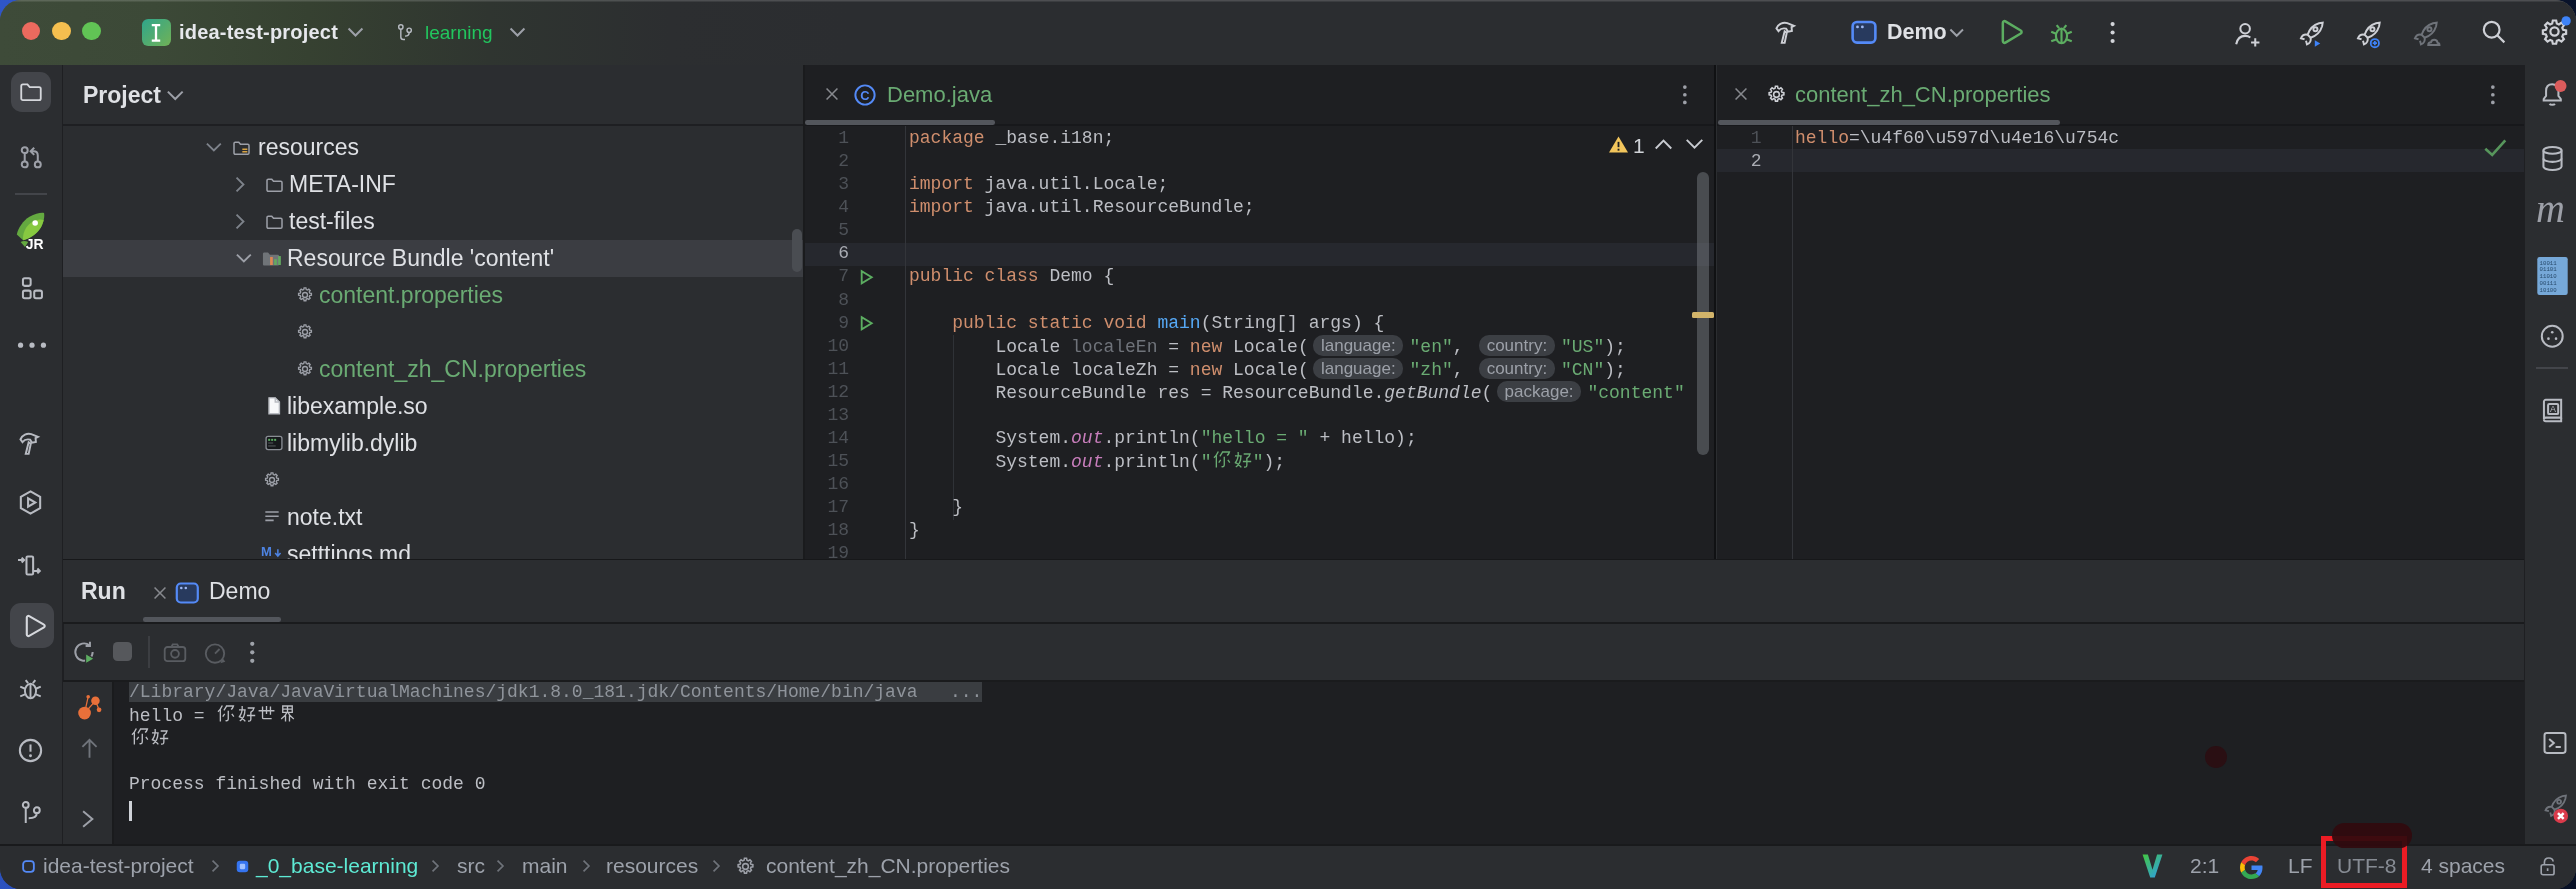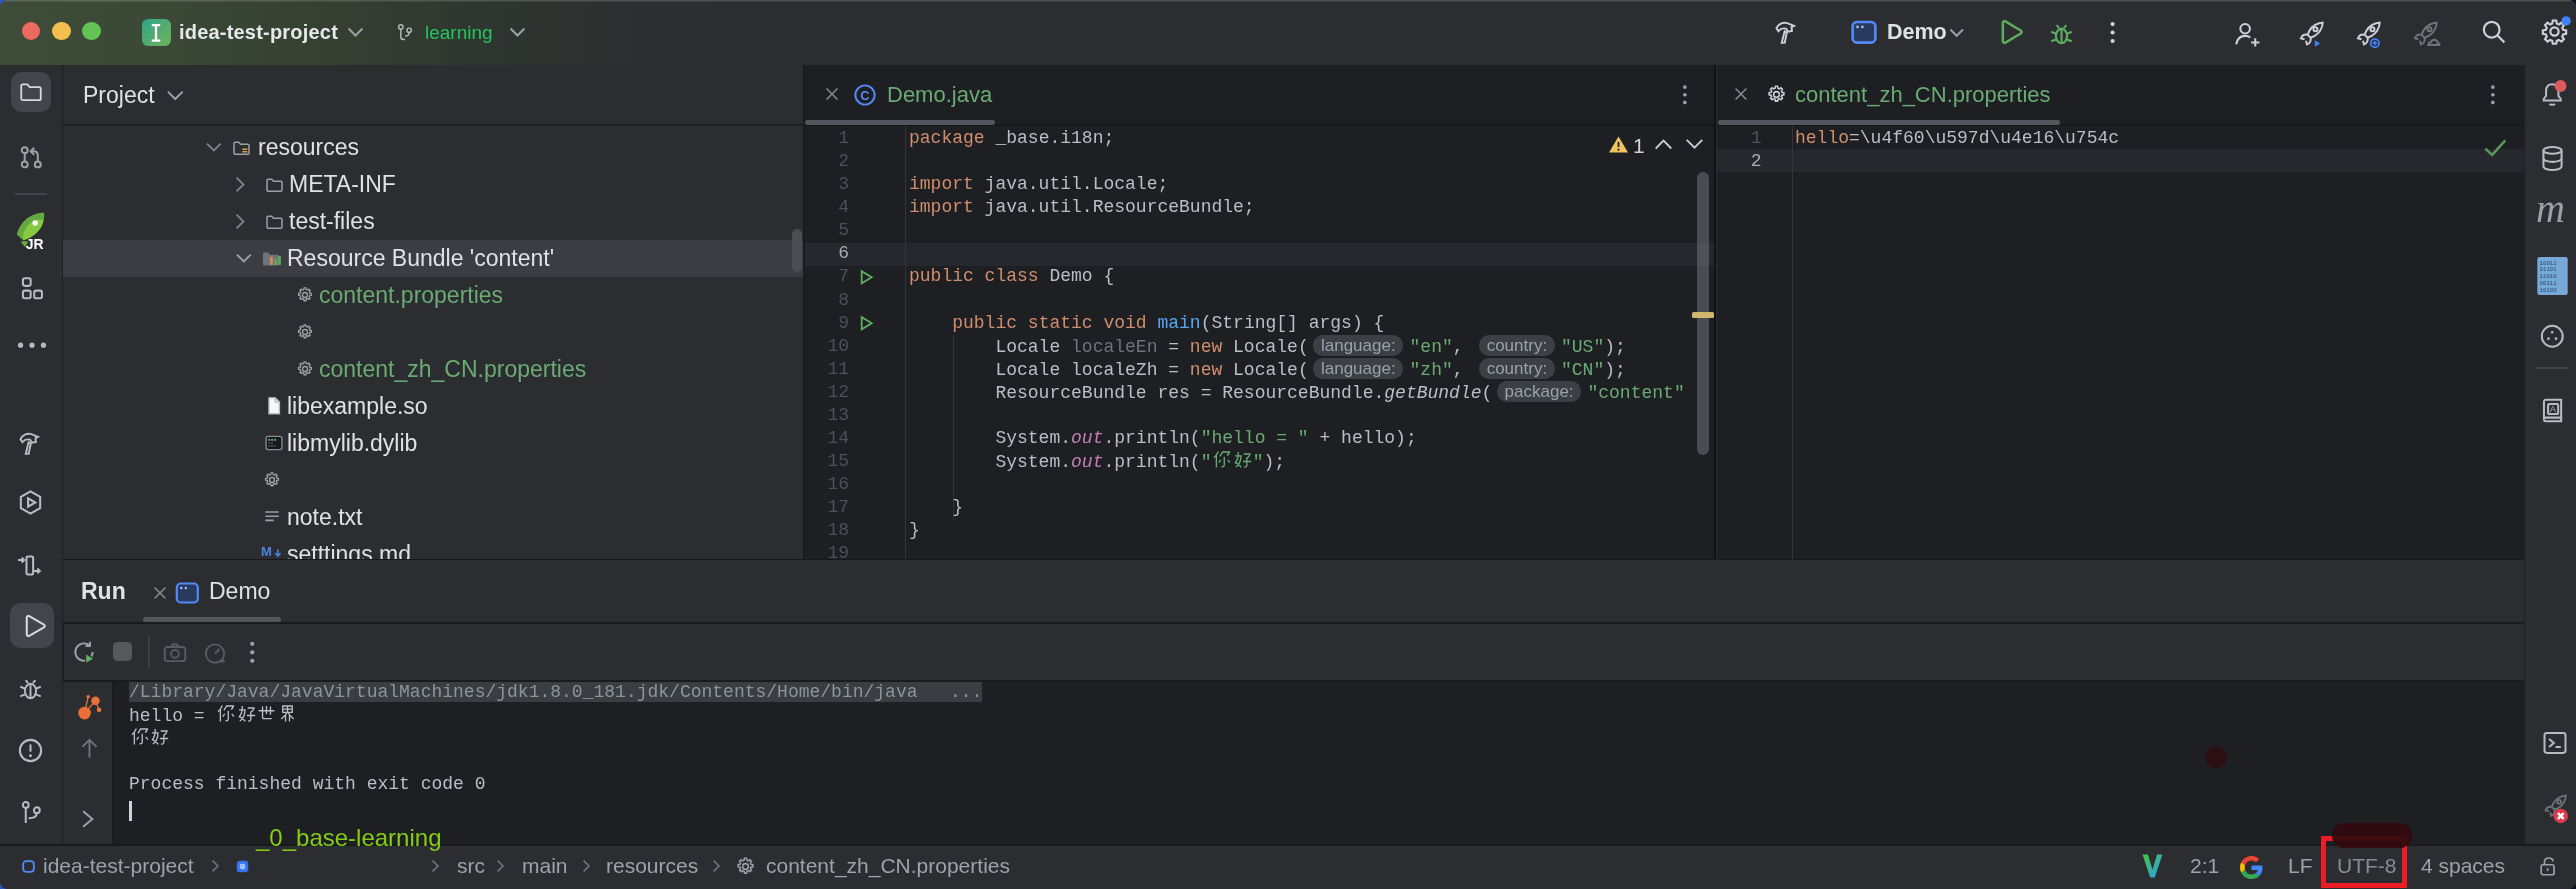--- a/index.html
+++ b/index.html
@@ -1,17 +1,17 @@
 <!DOCTYPE html>
 <html style="font-size:12.3px"><head><meta charset="utf-8"><style>
 *{margin:0;padding:0;box-sizing:border-box}
 html,body{width:2576px;height:889px;overflow:hidden}
 body{background:linear-gradient(100deg,#2F56C8 0%,#2448AC 18%,#162d71 45%,#0b1737 75%,#081126 100%);font-family:"Liberation Sans",sans-serif}
 .abs{position:absolute}
-.win{position:absolute;left:0;top:0;width:2576px;height:889px;border-radius:8px;background:#2B2D30;overflow:hidden;box-shadow:inset 0 1.5px 0 rgba(255,255,255,.17), inset 0 0 0 0.8px rgba(255,255,255,.06)}
+.win{position:absolute;left:0;top:0;width:2576px;height:889px;border-radius:21px;background:#2B2D30;overflow:hidden;box-shadow:inset 0 1.5px 0 rgba(255,255,255,.17), inset 0 0 0 0.8px rgba(255,255,255,.06)}
 .tbar{position:absolute;left:0;top:0;width:2576px;height:65px;background:linear-gradient(90deg,#3E4B39 0%,#3C4937 6%,#364131 12%,#2F3530 19%,#2C2E30 26%,#2B2D30 33%,#2B2D30 100%);box-shadow:inset 0 1.5px 0 rgba(255,255,255,.16)}
 .dot{position:absolute;border-radius:50%}
 .txt{position:absolute;white-space:pre}
 svg{display:block;position:absolute;overflow:visible}
 .panel{position:absolute;background:#2B2D30}
 .edbg{position:absolute;background:#1E1F22}
 .cl{position:absolute;left:909px;height:23px;font:18px/23px "Liberation Mono",monospace;color:#BCBEC4;white-space:pre}
 .gn{position:absolute;left:805px;width:44px;height:23px;font:18px/23px "Liberation Mono",monospace;color:#4D5157;text-align:right}
 .kw{color:#CF8E6D}.st{color:#6AAB73}.bl{color:#56A8F5}.pu{color:#C77DBB;font-style:italic}.gy{color:#6F737A}.it{font-style:italic}
 .chip{display:inline-block;height:21px;border-radius:10px;background:#3C3F44;color:#9CA0A8;font:17px/21px "Liberation Sans",sans-serif;padding:0 7.7px;margin:0 6.2px 0 4.6px;vertical-align:0.8px}
@@ -162,21 +162,21 @@
     </svg>
 <svg style="left:17px;top:798px" width="28" height="29" viewBox="0 0 24 24" fill="none" stroke="#B8BBC2" stroke-width="1.7">
       <circle cx="7.5" cy="5.5" r="2.5"></circle>
       <circle cx="17" cy="10" r="2.5"></circle>
       <path d="M7.5 8v13M17 12.5c0 3.5-4 4.5-7 4.5"></path>
     </svg>
 
 
 <div class="panel" style="left:63px;top:65px;width:740px;height:496px"></div>
 <div class="abs" style="left:803px;top:65px;width:1.5px;height:496px;background:#1A1B1D"></div>
-<div class="txt" style="left:83px;top:65px;height:61px;line-height:61px;font-size:23px;font-weight:400;color:#DFE1E5">Project</div>
+<div class="txt" style="left:83px;top:65px;height:61px;line-height:61px;font-size:23px;font-weight:700;color:#DFE1E5">Project</div>
 <svg style="left:166px;top:90px" width="18.5" height="11.5" viewBox="0 0 22 14">
       <path d="M2 2l9 9 9-9" stroke="#9DA0A8" stroke-width="2.4" fill="none"></path>
     </svg>
 <div class="abs" style="left:63px;top:124px;width:740px;height:1.5px;background:#1E1F22"></div>
 <div class="abs" style="left:63px;top:240px;width:740px;height:37px;background:#3B3D42"></div>
 <div class="abs" style="left:792px;top:229px;width:10px;height:43px;border-radius:5.4px;background:#4A4D52"></div>
 <svg style="left:205px;top:142px" width="17.7" height="10.8" viewBox="0 0 22 14">
       <path d="M2 2l9 9 9-9" stroke="#7E838B" stroke-width="2.4" fill="none"></path>
     </svg>
 <svg style="left:231px;top:138px" width="21" height="20" viewBox="0 0 24 24" fill="none" stroke="#9DA0A8" stroke-width="1.8">
@@ -466,21 +466,21 @@
       <rect x="1.5" y="1.5" width="14" height="14" rx="4" fill="none" stroke="#548AF7" stroke-width="2.4"></rect>
     </svg>
 <div class="txt" style="left:43px;top:844px;height:44px;line-height:44px;font-size:21px;color:#9DA2AB">idea-test-project</div>
 <svg style="left:211px;top:859px" width="8.5" height="14" viewBox="0 0 11 18">
       <path d="M2 2l7 7-7 7" stroke="#6F737A" stroke-width="2.2" fill="none"></path>
     </svg>
 <svg style="left:236px;top:860px" width="13" height="13" viewBox="0 0 17 17">
       <rect x="1" y="1" width="15" height="15" rx="4" fill="#3574F0"></rect>
       <rect x="5" y="5" width="7" height="7" rx="1.5" fill="#9FC0FF"></rect>
     </svg>
-<div class="txt" style="left:256px;top:816px;height:44px;line-height:44px;font-size:24px;color:#84cc16">_0_base-learning</div>
+<div class="txt" style="left:256px;top:844px;height:44px;line-height:44px;font-size:21px;color:#5eead4">_0_base-learning</div>
 <svg style="left:431px;top:859px" width="8.5" height="14" viewBox="0 0 11 18">
       <path d="M2 2l7 7-7 7" stroke="#6F737A" stroke-width="2.2" fill="none"></path>
     </svg>
 <div class="txt" style="left:457px;top:844px;height:44px;line-height:44px;font-size:21px;color:#9DA2AB">src</div>
 <svg style="left:496px;top:859px" width="8.5" height="14" viewBox="0 0 11 18">
       <path d="M2 2l7 7-7 7" stroke="#6F737A" stroke-width="2.2" fill="none"></path>
     </svg>
 <div class="txt" style="left:522px;top:844px;height:44px;line-height:44px;font-size:21px;color:#9DA2AB">main</div>
 <svg style="left:582px;top:859px" width="8.5" height="14" viewBox="0 0 11 18">
       <path d="M2 2l7 7-7 7" stroke="#6F737A" stroke-width="2.2" fill="none"></path>

